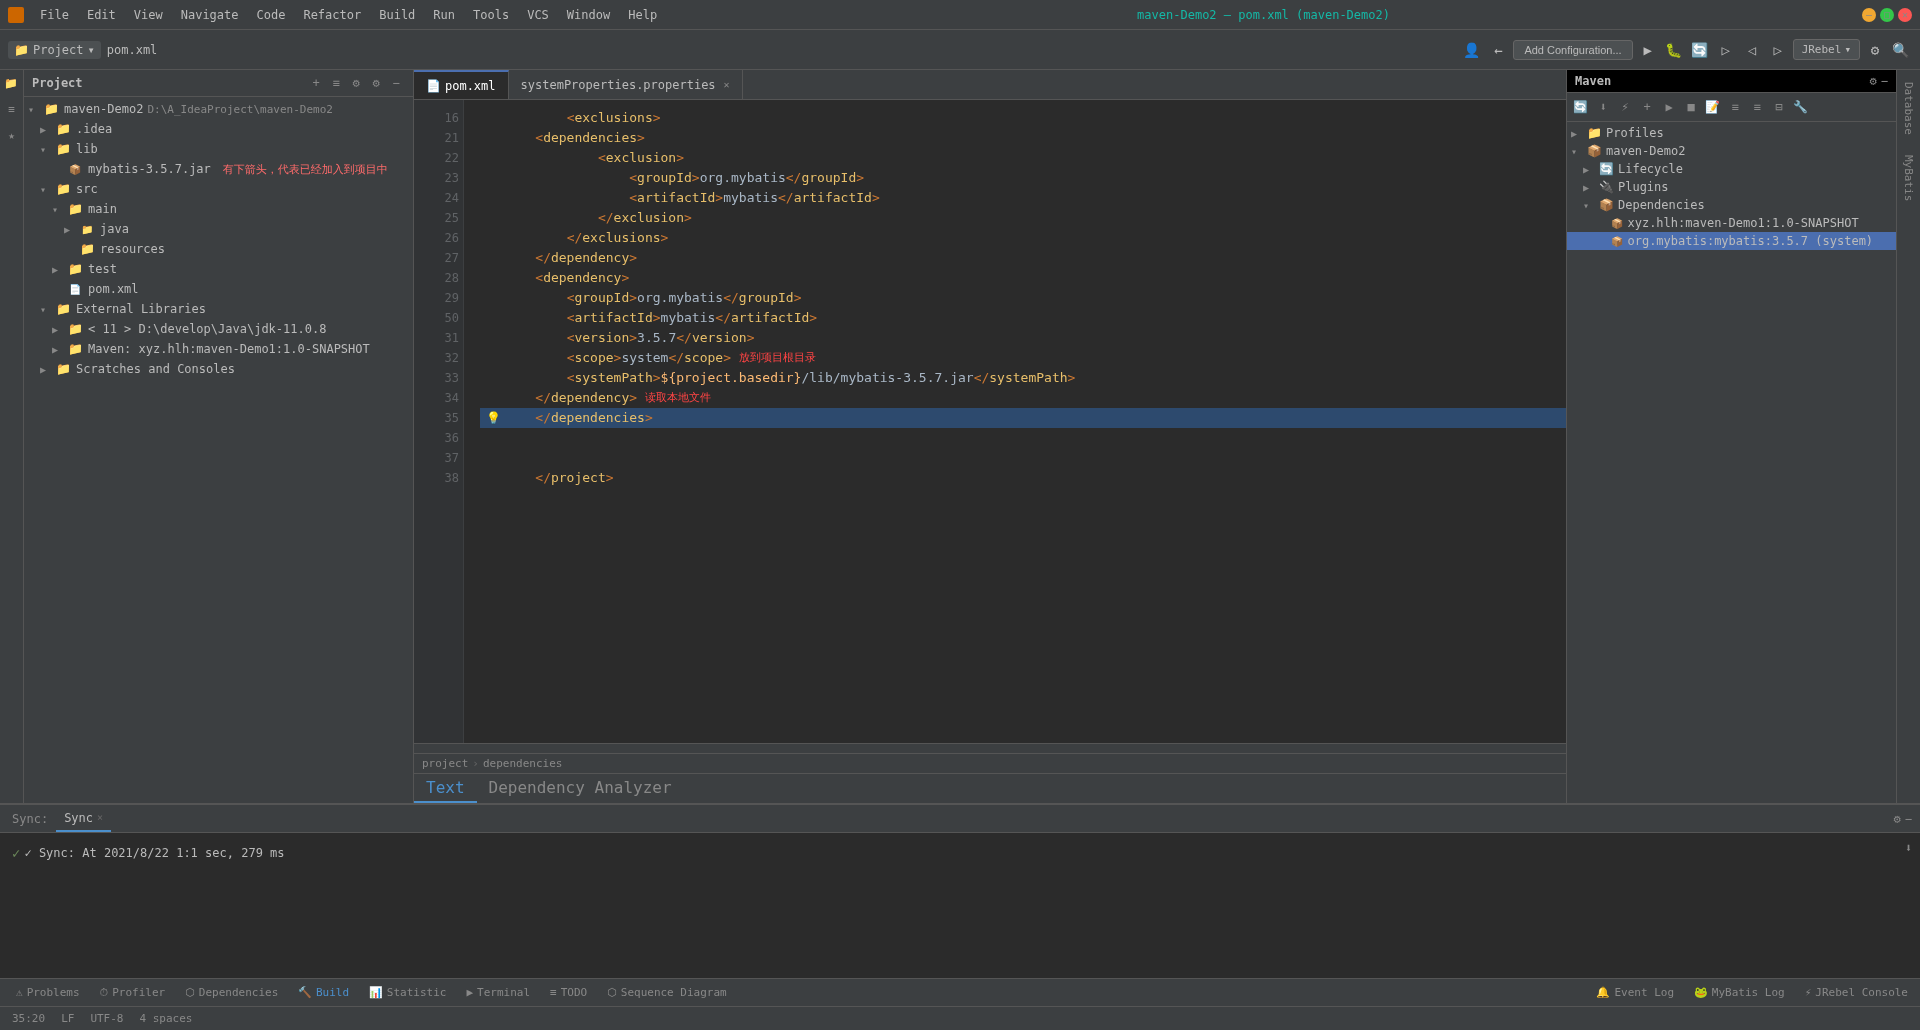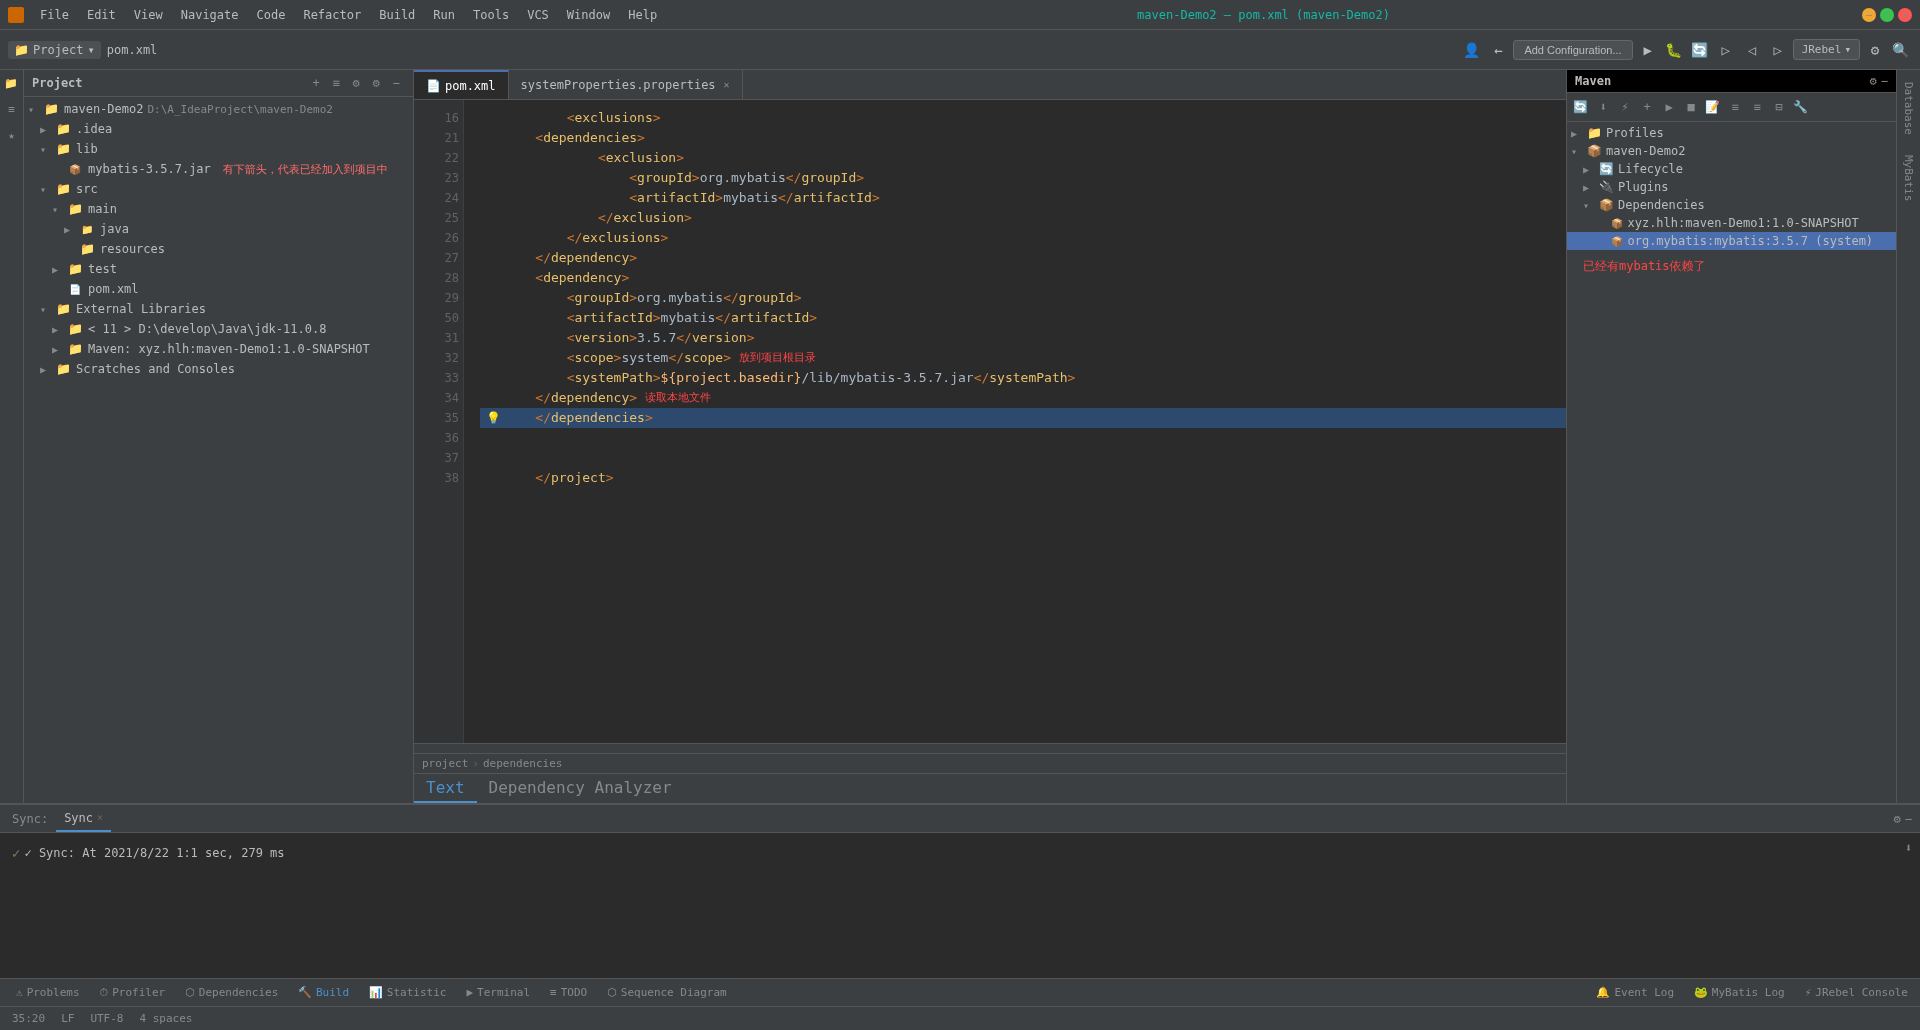--- a/index.html
+++ b/index.html
@@ -481,23 +481,20 @@
         <span style="color:#6897bb;font-size:10px;">📦</span>
         <span class="tree-label">xyz.hlh:maven-Demo1:1.0-SNAPSHOT</span>
       </div>
 
       <div class="maven-item maven-indent-2 selected">
         <span class="expand-arrow"> </span>
         <span style="color:#6897bb;font-size:10px;">📦</span>
         <span class="tree-label">org.mybatis:mybatis:3.5.7 (system)</span>
       </div>
 
-      <div style="padding: 8px 8px 4px 16px;">
-        <span style="color:#ff4444;font-size:12px;">已经有mybatis依赖了</span>
-      </div>
     </div>
   </div>
 
   <div id="right-strip">
     <div class="strip-item" style="writing-mode:vertical-rl;font-size:11px;color:#888;cursor:pointer;padding:8px 4px;">Database</div>
     <div class="strip-item" style="writing-mode:vertical-rl;font-size:11px;color:#888;cursor:pointer;padding:8px 4px;">MyBatis</div>
   </div>
 </div>
 
 <div id="build-panel">

